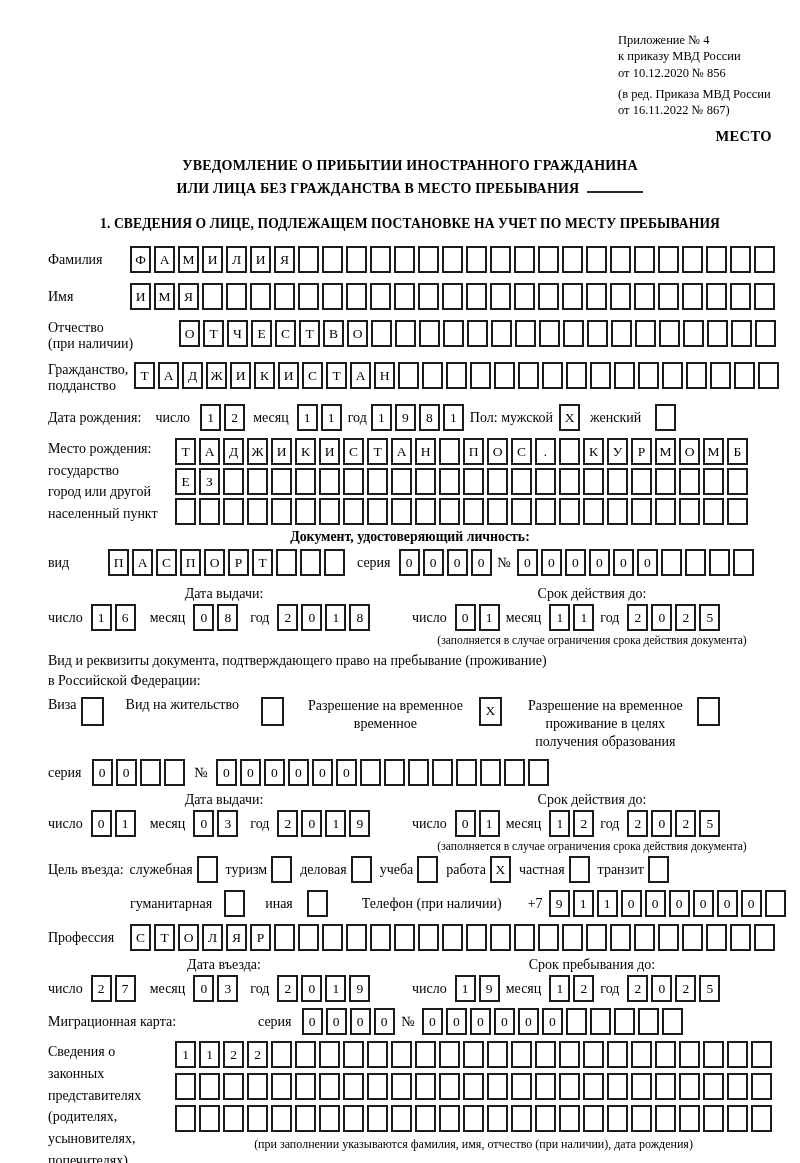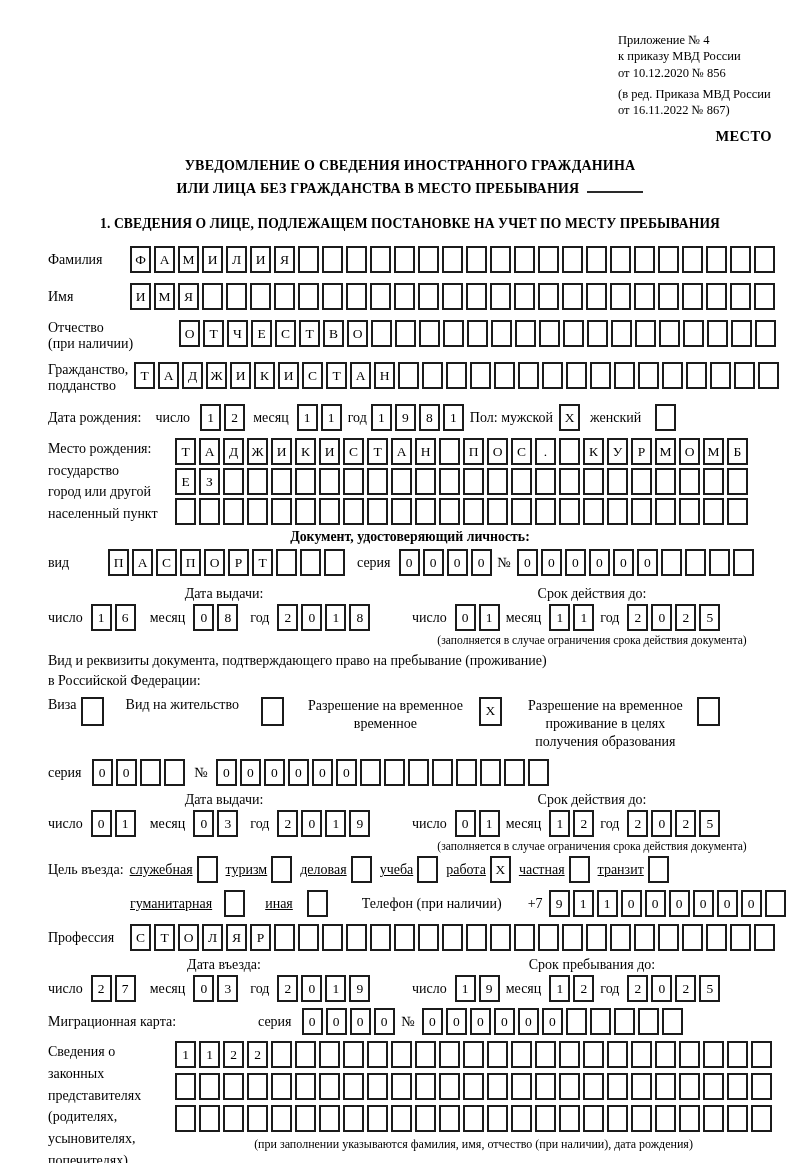--- a/index.html
+++ b/index.html
@@ -51,21 +51,21 @@
 
   
   .permit-row { display:flex; align-items:flex-start; margin-bottom:8px; }
   .opt { display:flex; align-items:flex-start; }
   .opt-text { font-size:14px; line-height:1.3; }
   .opt-text.center { text-align:center; }
 
   
   .purpose-row { display:flex; align-items:center; margin-bottom:7px; flex-wrap:nowrap; }
   .purpose-row .opt { align-items:center; margin-right:8px; }
-  .purpose-row .opt .lbl { margin-right:4px;text-decoration:underline; }
+  .purpose-row .opt .lbl { margin-right:4px; }
 
   .note-center { font-size:12px; text-align:center; margin-top:5px; }
   .rep-rows .cellrow { margin-bottom:5px; }
 </style>
 </head>
 <body>
 
 <div class="page">
 
   <div class="appendix">
@@ -74,21 +74,21 @@
     <div>от 10.12.2020 № 856</div>
     <div class="blk2">
       <div>(в ред. Приказа МВД России</div>
       <div>от 16.11.2022 № 867)</div>
     </div>
   </div>
 
   <div class="form-label">МЕСТО</div>
 
   <div class="title">
-    <div>УВЕДОМЛЕНИЕ О СВЕДЕНИЯ ИНОСТРАННОГО ГРАЖДАНИНА</div>
+    <div>УВЕДОМЛЕНИЕ О ПРИБЫТИИ ИНОСТРАННОГО ГРАЖДАНИНА</div>
     <div><span>ИЛИ ЛИЦА БЕЗ ГРАЖДАНСТВА В МЕСТО ПРЕБЫВАНИЯ</span><span class="title-underline"></span></div>
   </div>
 
   <div class="section-heading">1. СВЕДЕНИЯ О ЛИЦЕ, ПОДЛЕЖАЩЕМ ПОСТАНОВКЕ НА УЧЕТ ПО МЕСТУ ПРЕБЫВАНИЯ</div>
 
   <div class="form-body">
 
     <div class="frow">
       <span class="flabel w82">Фамилия</span>
       <div class="cellrow">

